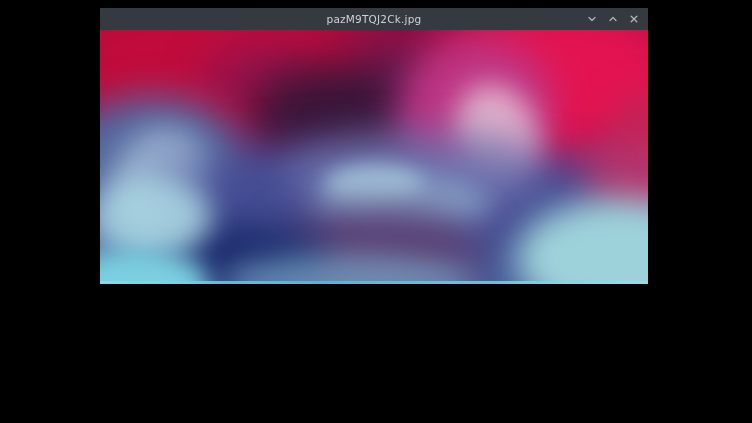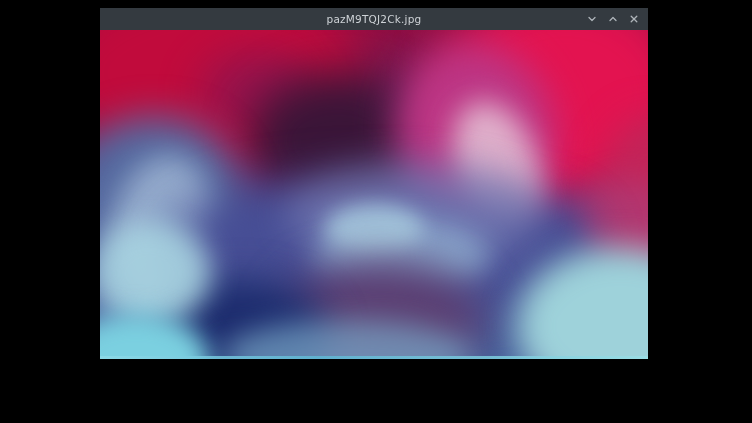--- a/index.html
+++ b/index.html
@@ -10,21 +10,21 @@
   }
   *{margin:0;padding:0;box-sizing:border-box;}
   html,body{width:752px;height:423px;overflow:hidden;}
   body{
     background:var(--desktop-background,#000);
     font-family:"DejaVu Sans","Liberation Sans",sans-serif;
     position:relative;
   }
   .desktop{position:absolute;inset:0;background:var(--desktop-background,#000);}
   .window{
-    position:absolute;left:100px;top:8px;width:548px;height:351px;
+    position:absolute;left:100px;top:8px;width:548px;height:276px;
     display:flex;flex-direction:column;
     background:#1a1d20;
   }
   .titlebar{
     height:22px;flex:0 0 22px;
     background:var(--titlebar-background,#343a40);
     display:flex;align-items:center;
     position:relative;
     user-select:none;
   }

